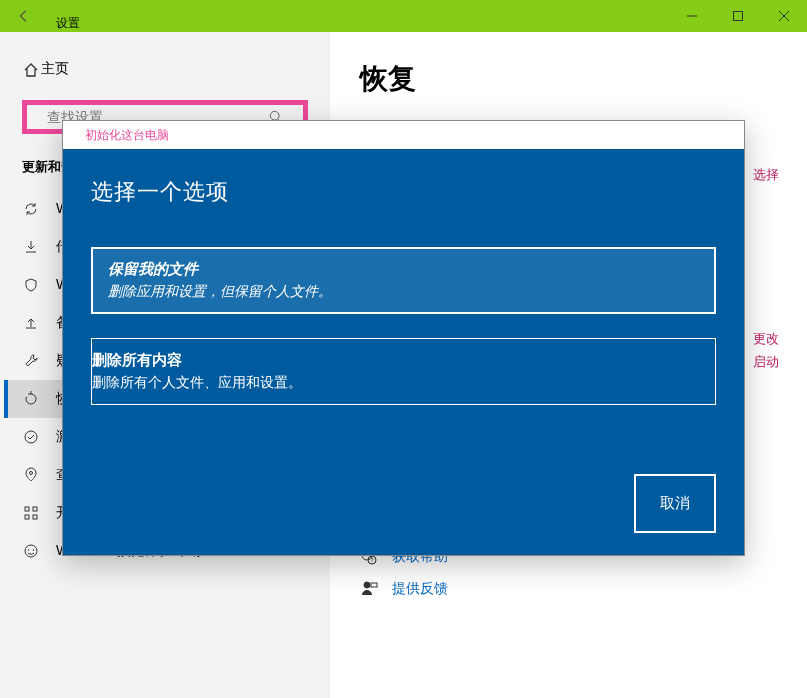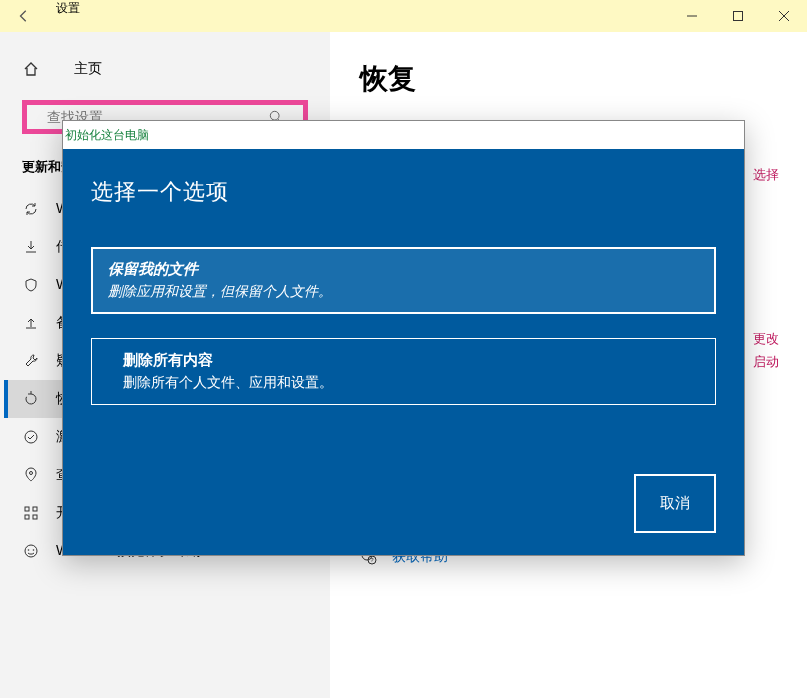--- a/index.html
+++ b/index.html
@@ -1,55 +1,55 @@
 <!DOCTYPE html>
 <html><head>
 <meta charset="utf-8">
 <style>
 * { margin: 0; padding: 0; box-sizing: border-box; font-family: "Microsoft YaHei", "Segoe UI", sans-serif; }
 body { width: 807px; height: 698px; background: #fff; overflow: hidden; position: relative; }
 
 
-.titlebar { height: 32px; display: flex; align-items: flex-start; background: #fef9c3; position: relative; }
+.titlebar { height: 32px; display: flex; align-items: flex-end; background: #84cc16; position: relative; }
 .titlebar .back { width: 48px; height: 32px; display: flex; align-items: center; justify-content: center; color: #555; }
 .titlebar .title { font-size: 12px; color: #000; margin-left: 8px; }
 .titlebar .winbtns { position: absolute; right: 0; top: 0; display: flex; }
 .titlebar .winbtn { width: 46px; height: 32px; display: flex; align-items: center; justify-content: center; color: #555; }
 
 
 .main { display: flex; height: calc(100% - 32px); }
 .sidebar { width: 330px; background: #f3f3f3; padding: 20px 4px 4px 4px; }
 .content { flex: 1; background: #fff; padding: 28px 30px; }
 
 
-.home { display: flex; align-items: center; gap: 34px; padding: 8px 18px; margin-bottom: 14px; }
+.home { display: flex; align-items: flex-end; gap: 1px; padding: 8px 18px; margin-bottom: 14px; }
 .home .icon { width: 18px; display:flex; justify-content:center; }
 .home .txt { font-size: 14px; }
 .searchbox { margin: 0 18px 18px 18px; border: 5px solid #ec4899; height: 34px; display: flex; align-items: center; padding: 0 20px; background: #fff0; justify-content: space-between; }
 .searchbox input { border: none; background: transparent; outline: none; font-size: 14px; width: 80%; color: #555; }
 .sechdr { font-size: 13px; font-weight: 600; padding: 6px 18px 14px 18px; }
 .navitem { display: flex; align-items: center; gap: 16px; padding: 10px 18px; font-size: 14px; color: #000; }
 .navitem .icon { width: 18px; display:flex; justify-content:center; color:#333; }
 .navitem.selected { background: #d8d8d8; border-left: 4px solid #0067c0; padding-left: 14px; }
 
 
 .pagetitle { font-size: 28px; font-weight: 600; margin-bottom: 26px; }
 .subtitle { font-size: 18px; color: #000; }
 .righttext { position: absolute; right: 28px; font-size: 13px; color: #be185d; line-height: 1.9; }
 .links { margin-top: 400px; }
 .linkrow { display: flex; align-items: center; gap: 14px; margin-bottom: 14px; font-size: 14px; }
 .linkrow .li { width: 18px; display:flex; justify-content:center; color:#333; }
 .linkrow a { color: #0067c0; text-decoration: none; }
 
 
 .dialog-wrap { position: absolute; left: 62px; top: 120px; width: 683px; height: 436px; background: #fff; border: 1px solid #888; box-shadow: 0 8px 28px rgba(0,0,0,.25); }
-.dialog-titlebar { height: 28px; display: flex; align-items: center; padding: 0 2px; font-size: 12px; background: #fff; color: #15803d; border-radius: 11px; }
+.dialog-titlebar { height: 28px; display: flex; align-items: center; padding: 0 22px; font-size: 12px; background: #fff; color: #ec4899; border-radius: 11px; }
 .dialog-body { background: #005a9e; height: calc(100% - 28px); color: #fff; padding: 28px 28px 22px 28px; display: flex; flex-direction: column; }
 .dialog-heading { font-size: 22px; font-weight: 400; margin-bottom: 40px; letter-spacing: 1px; }
-.optbtn { border: 1px solid #fff; padding: 12px 31px; margin-bottom: 24px; cursor: pointer; }
+.optbtn { border: 1px solid #fff; padding: 12px 0; margin-bottom: 24px; cursor: pointer; }
 .optbtn.hover { background: #1a6eac; border: 2px solid #fff; padding: 11px 15px; font-style: italic; }
 .optbtn .ot { font-size: 15px; font-weight: 600; margin-bottom: 4px; }
 .optbtn .od { font-size: 14px; font-weight: 300; }
 .dialog-footer { margin-top: auto; display: flex; justify-content: flex-end; }
 .cancel { border: 2px solid #fff; padding: 18px 24px; font-size: 15px; background: transparent; color: #fff; cursor: pointer; }
 
 svg { display:block; }
 </style>
 </head>
 <body>
@@ -204,20 +204,30 @@
       <div class="linkrow">
         <span class="li">
             <svg width="18" height="18" viewBox="0 0 18 18">
               <circle cx="7" cy="7" r="5" stroke="#333" fill="none"></circle>
               <circle cx="12" cy="12" r="4" stroke="#333" fill="none"></circle>
               <text x="12" y="14" font-size="6" text-anchor="middle" fill="#333">?</text>
             </svg>
           </span>
         <a href="#">获取帮助</a>
       </div>
+      <div class="linkrow">
+        <span class="li">
+            <svg width="18" height="18" viewBox="0 0 18 18">
+              <circle cx="7" cy="5" r="3" stroke="#333" fill="#333"></circle>
+              <path d="M2 15c0-3 3-5 5-5s5 2 5 5" fill="#333"></path>
+              <rect x="11" y="3" width="6" height="4" fill="#fff" stroke="#333"></rect>
+            </svg>
+          </span>
+        <a href="#">提供反馈</a>
+      </div>
     </div>
   </div>
 </div>
 
 <div class="dialog-wrap">
   <div class="dialog-titlebar">
     <span>初始化这台电脑</span>
   </div>
   <div class="dialog-body">
     <div class="dialog-heading">选择一个选项</div>

